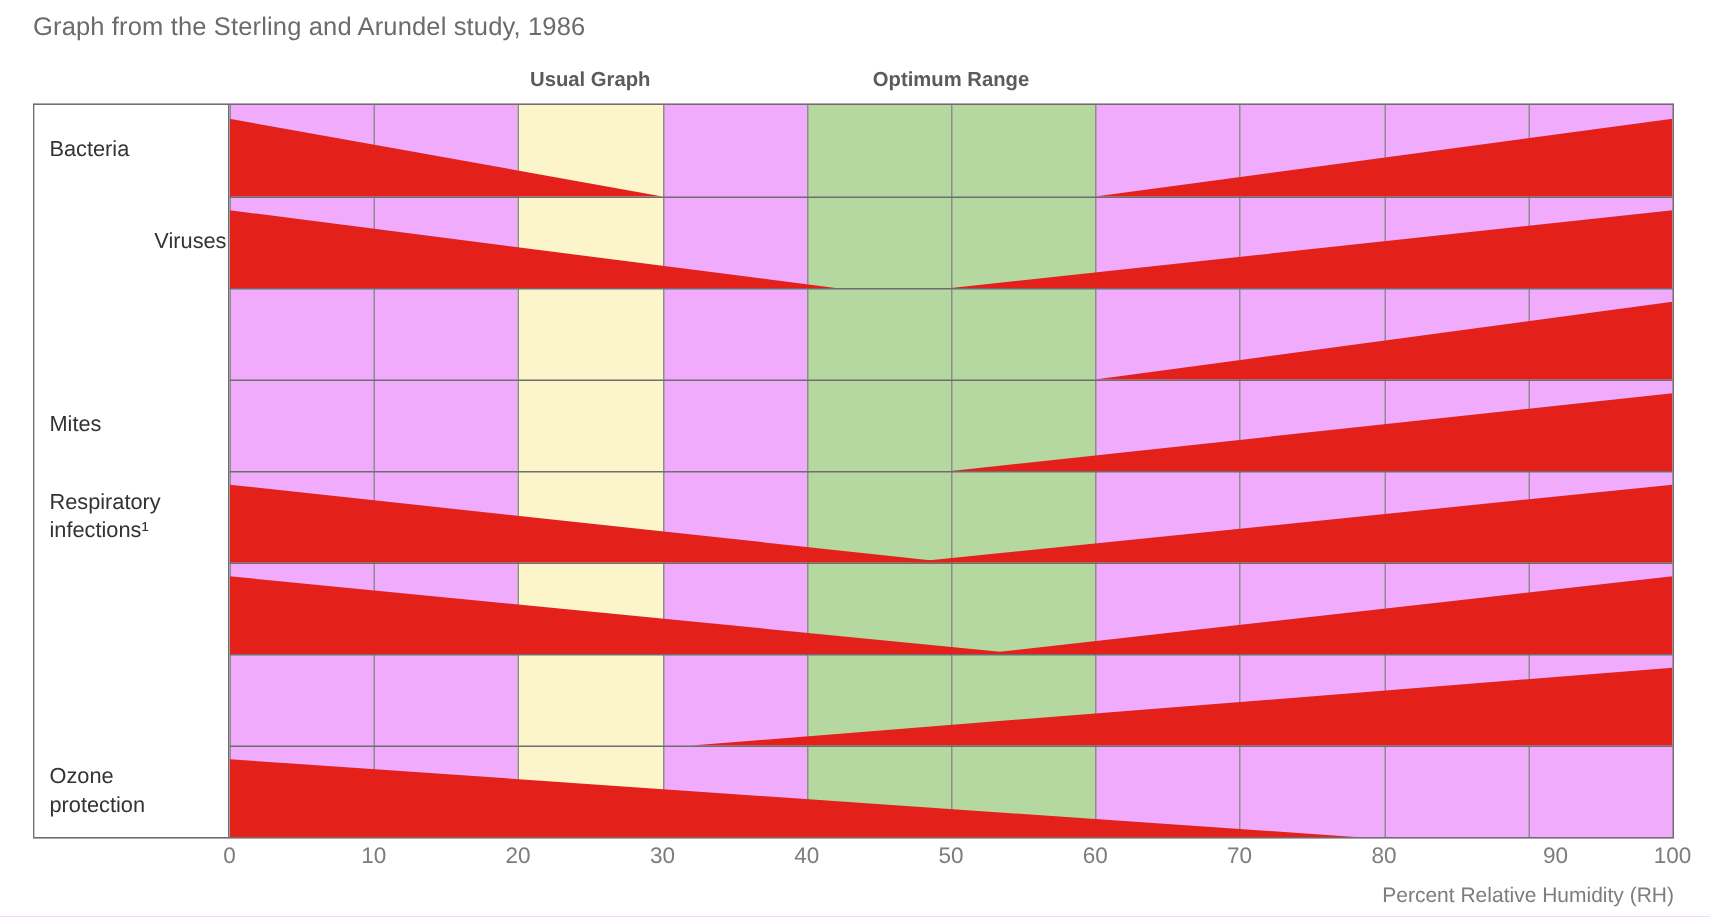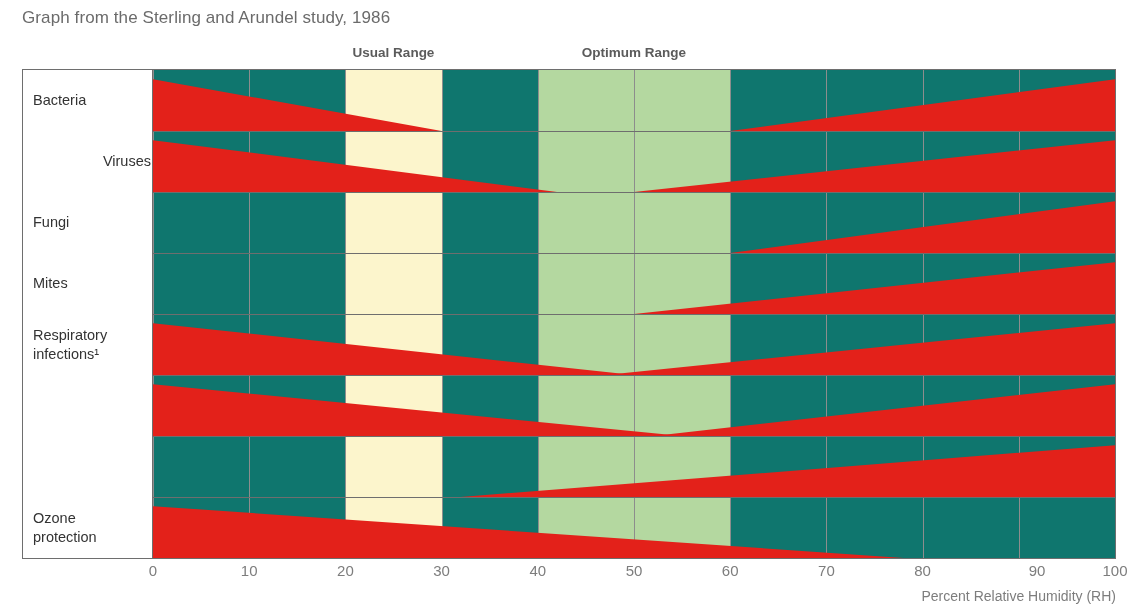--- a/index.html
+++ b/index.html
@@ -24,21 +24,21 @@
     font-size:13.5px;font-weight:bold;color:#5b5b5b;
     text-align:center;white-space:nowrap;
     transform:translateX(-50%);
   }
   
   #frame{
     position:absolute;left:22px;top:69px;
     width:1094px;height:490px;
     border:1px solid #6e6e6e;
     box-sizing:border-box;
-    background:#0f766e;
+    background:#f0abfc;
     text-decoration:underline;
   }
   #labelcol{
     position:absolute;left:0;top:0;width:130px;height:100%;
     border-right:1px solid #6e6e6e;box-sizing:border-box;
     z-index:6;background:#fff;
   }
   .rowlabel{
     position:absolute;left:10px;width:118px;
     font-size:14.5px;color:#333;line-height:1.25;
@@ -76,39 +76,34 @@
     position:absolute;right:24px;top:588px;
     font-size:14px;color:#7d7d7d;white-space:nowrap;
   }
 </style>
 </head>
 <body>
 
 <div id="title">Graph from the Sterling and Arundel study, 1986</div>
 
 <div id="band-labels">
-    <div class="band-label" style="left: 393.5px;">Usual Range</div>
+    <div class="band-label" style="left: 393.5px;">Usual Graph</div>
     <div class="band-label" style="left: 634px;">Optimum Range</div>
   </div>
 
 <div id="frame">
   <div id="labelcol">
       <div class="rowlabel" style="top: 0px; height: 61px;">
         <div>
           <span>Bacteria</span>
         </div>
       </div>
       <div class="rowlabel" style="top: 61px; height: 61px; justify-content: flex-end;">
         <div>
           <span>Viruses</span>
-        </div>
-      </div>
-      <div class="rowlabel" style="top: 122px; height: 61px;">
-        <div>
-          <span>Fungi</span>
         </div>
       </div>
       <div class="rowlabel" style="top: 183px; height: 61px;">
         <div>
           <span>Mites</span>
         </div>
       </div>
       <div class="rowlabel" style="top: 244px; height: 61px;">
         <div>
           <span>Respiratory</span>

